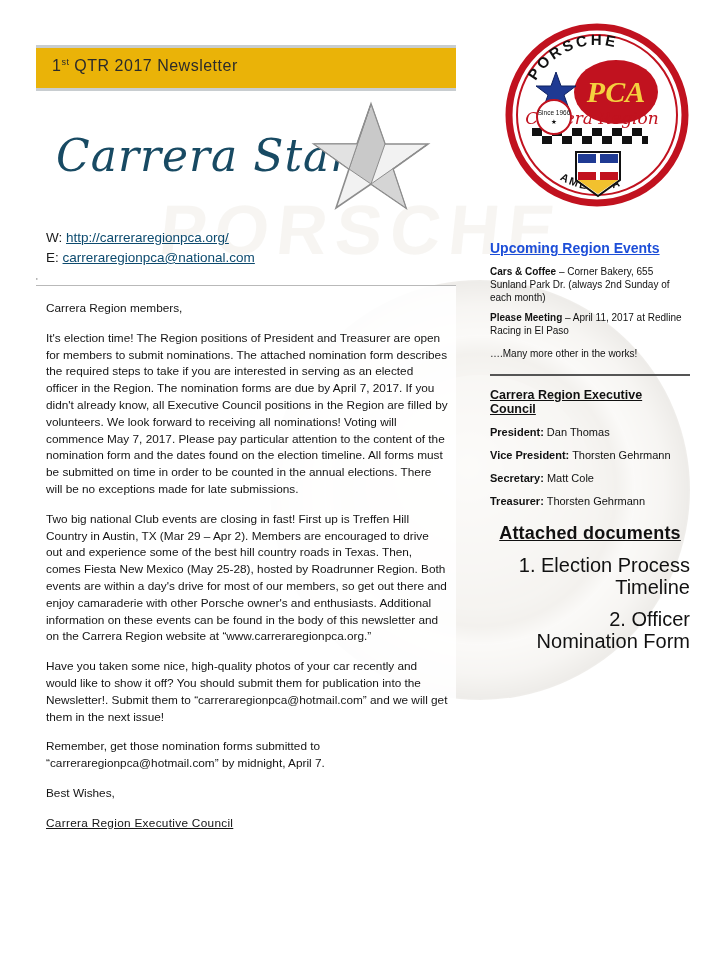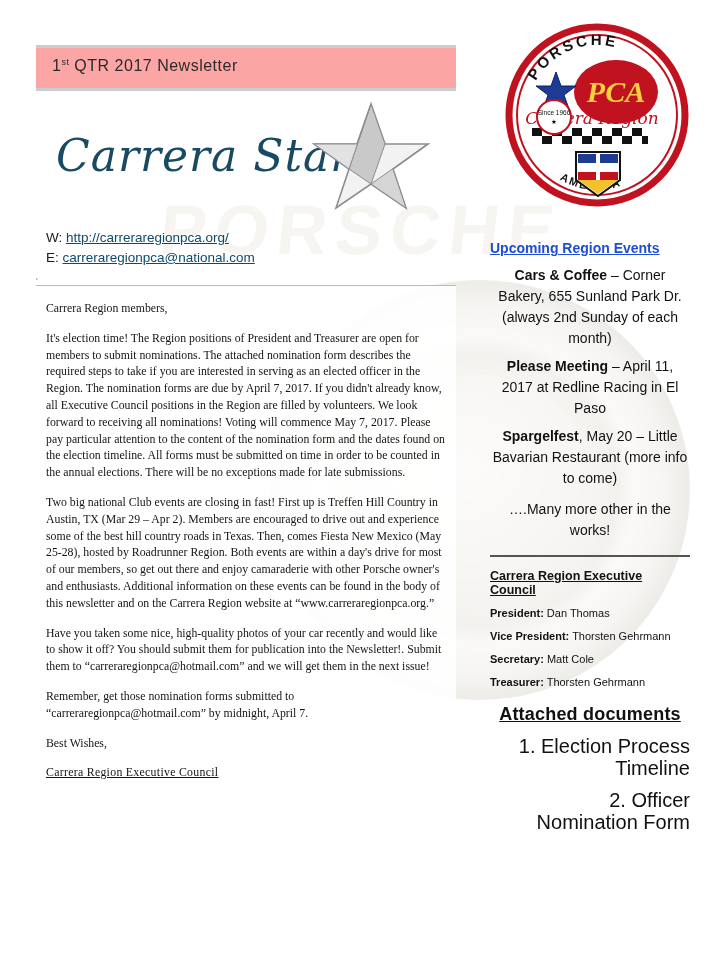--- a/index.html
+++ b/index.html
@@ -63,21 +63,21 @@
     transform: skewX(-6deg);
   }
 
   
   .header-bar {
     position: absolute;
     left: 36px;
     top: 45px;
     width: 420px;
     height: 40px;
-    background: #fca5a5;
+    background: #eab308;
     border-top: 3px solid #c8cdd0;
     border-bottom: 3px solid #c8cdd0;
   }
   .header-bar .title {
     position: absolute;
     left: 16px;
     top: 9px;
     font-size: 16px;
     color: #2b2b2b;
     letter-spacing: 0.5px;
@@ -143,21 +143,20 @@
     left: 10px;
     top: 14px;
     width: 402px;
     font-size: 11.8px;
     line-height: 16.8px;
     color: #141414;
   }
   .body-panel .text p {
     margin: 0 0 13px 0;
     text-align: left;
-    font-family: Liberation Serif, serif;
   }
   .body-panel .text .sig {
     text-decoration: underline;
     letter-spacing: 0.3px;
   }
   .tiny-mark {
     position: absolute;
     left: 36px;
     top: 276px;
     font-size: 9px;
@@ -172,24 +171,23 @@
     width: 200px;
   }
   .rc-heading {
     font-size: 14px;
     font-weight: bold;
     color: #1d4ed8;
     text-decoration: underline;
     margin-bottom: 9px;
   }
   .rc-events {
-    font-size: 14px;
-    line-height: 21px;
-    color: #111;
-    text-align: center;
+    font-size: 10px;
+    line-height: 13px;
+    color: #111;
   }
   .rc-events .ev { margin-bottom: 7px; }
   .rc-events .ev b { font-weight: bold; }
   .rc-events .more { margin-top: 10px; }
 
   .rc-divider {
     width: 200px;
     height: 0;
     border-top: 2px solid #555;
     margin: 14px 0 12px 0;
@@ -290,23 +288,20 @@
   <div class="right-col">
 
     <div class="rc-heading">Upcoming Region Events</div>
 
     <div class="rc-events">
       <div class="ev">
         <b>Cars &amp; Coffee</b><span> – Corner Bakery, 655 Sunland Park Dr. (always 2nd Sunday of each month)</span>
       </div>
       <div class="ev">
         <b>Please Meeting</b><span> – April 11, 2017  at Redline Racing in El Paso</span>
-      </div>
-      <div class="ev">
-        <b>Spargelfest</b><span>, May 20 – Little Bavarian Restaurant (more info to come)</span>
       </div>
       <div class="more">….Many more other in the works!</div>
     </div>
 
     <div class="rc-divider"></div>
 
     <div class="rc-council">
       <div class="rc-council-title">Carrera Region Executive Council</div>
       <div class="person">
         <b>President:</b><span> Dan Thomas</span>

